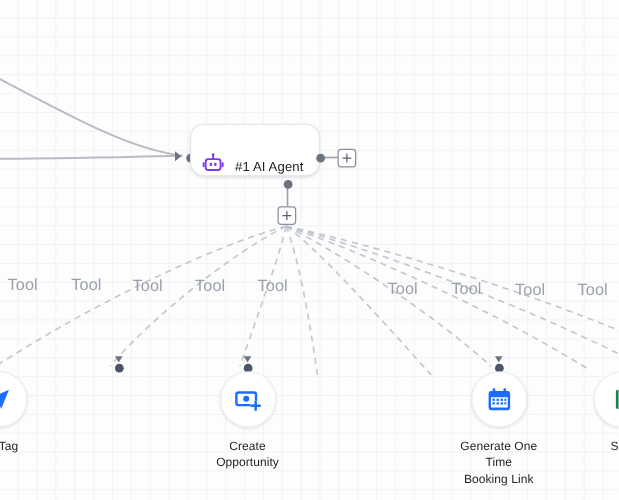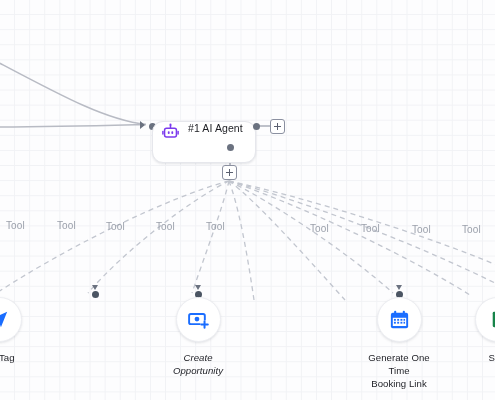--- a/index.html
+++ b/index.html
@@ -26,29 +26,29 @@
     left: 0; top: 0;
     width: 495px;
     height: 400px;
     pointer-events: none;
   }
 
   
   .agent-node {
     position: absolute;
     left: 152px;
-    top: 121px;
+    top: 99px;
     width: 104px;
     height: 42px;
     background: #ffffff;
     border: 1px solid #e6e7ec;
     border-radius: 11px;
     box-shadow: 0 1px 3px rgba(16, 24, 40, 0.07), 0 1px 2px rgba(16,24,40,0.04);
     display: flex;
-    align-items: flex-start;
+    align-items: flex-end;
     box-sizing: border-box;
     padding-left: 8px;
   }
   .agent-icon {
     width: 19px;
     height: 19px;
     flex: 0 0 19px;
     display: block;
   }
   .agent-label {
@@ -142,21 +142,21 @@
     position: absolute;
     width: 0; height: 0;
     border-left: 3.5px solid transparent;
     border-right: 3.5px solid transparent;
     border-top: 5px solid #6b7280;
   }
 
   
   .tool-edge-label {
     position: absolute;
-    font-size: 10px;
+    font-size: 13px;
     color: #9ba0ab;
     letter-spacing: 0.1px;
     white-space: nowrap;
   }
 </style>
 </head>
 <body>
 
 <div id="canvas">
 
@@ -221,21 +221,21 @@
       </svg>
     </div>
     <div class="tool-label">act Tag</div>
   </div>
 
   <div class="tool-tick" style="left:91.5px; top:285px;"></div>
   <div class="tool-conn" style="left:91.5px; top:291px;"></div>
 
   <div class="tool-tick" style="left:194.5px; top:285px;"></div>
   <div class="tool-conn" style="left:194.5px; top:291px;"></div>
-  <div class="tool-node" style="left:167px; top:297px;font-style:italic;">
+  <div class="tool-node" style="left:167px; top:297px;">
     <div class="tool-circle">
       <svg width="23" height="23" viewBox="0 0 24 24">
         <rect x="2.2" y="6.2" width="16.4" height="10.6" rx="1.8" fill="none" stroke="#1a6dff" stroke-width="2"></rect>
         <circle cx="10.4" cy="11.5" r="2.5" fill="#1a6dff"></circle>
         <circle cx="18.3" cy="17.3" r="4.4" fill="#ffffff"></circle>
         <path d="M18.3 13.9 v6.8 M14.9 17.3 h6.8" stroke="#1a6dff" stroke-width="2.1" stroke-linecap="round"></path>
       </svg>
     </div>
     <div class="tool-label">Create Opportunity</div>
   </div>

